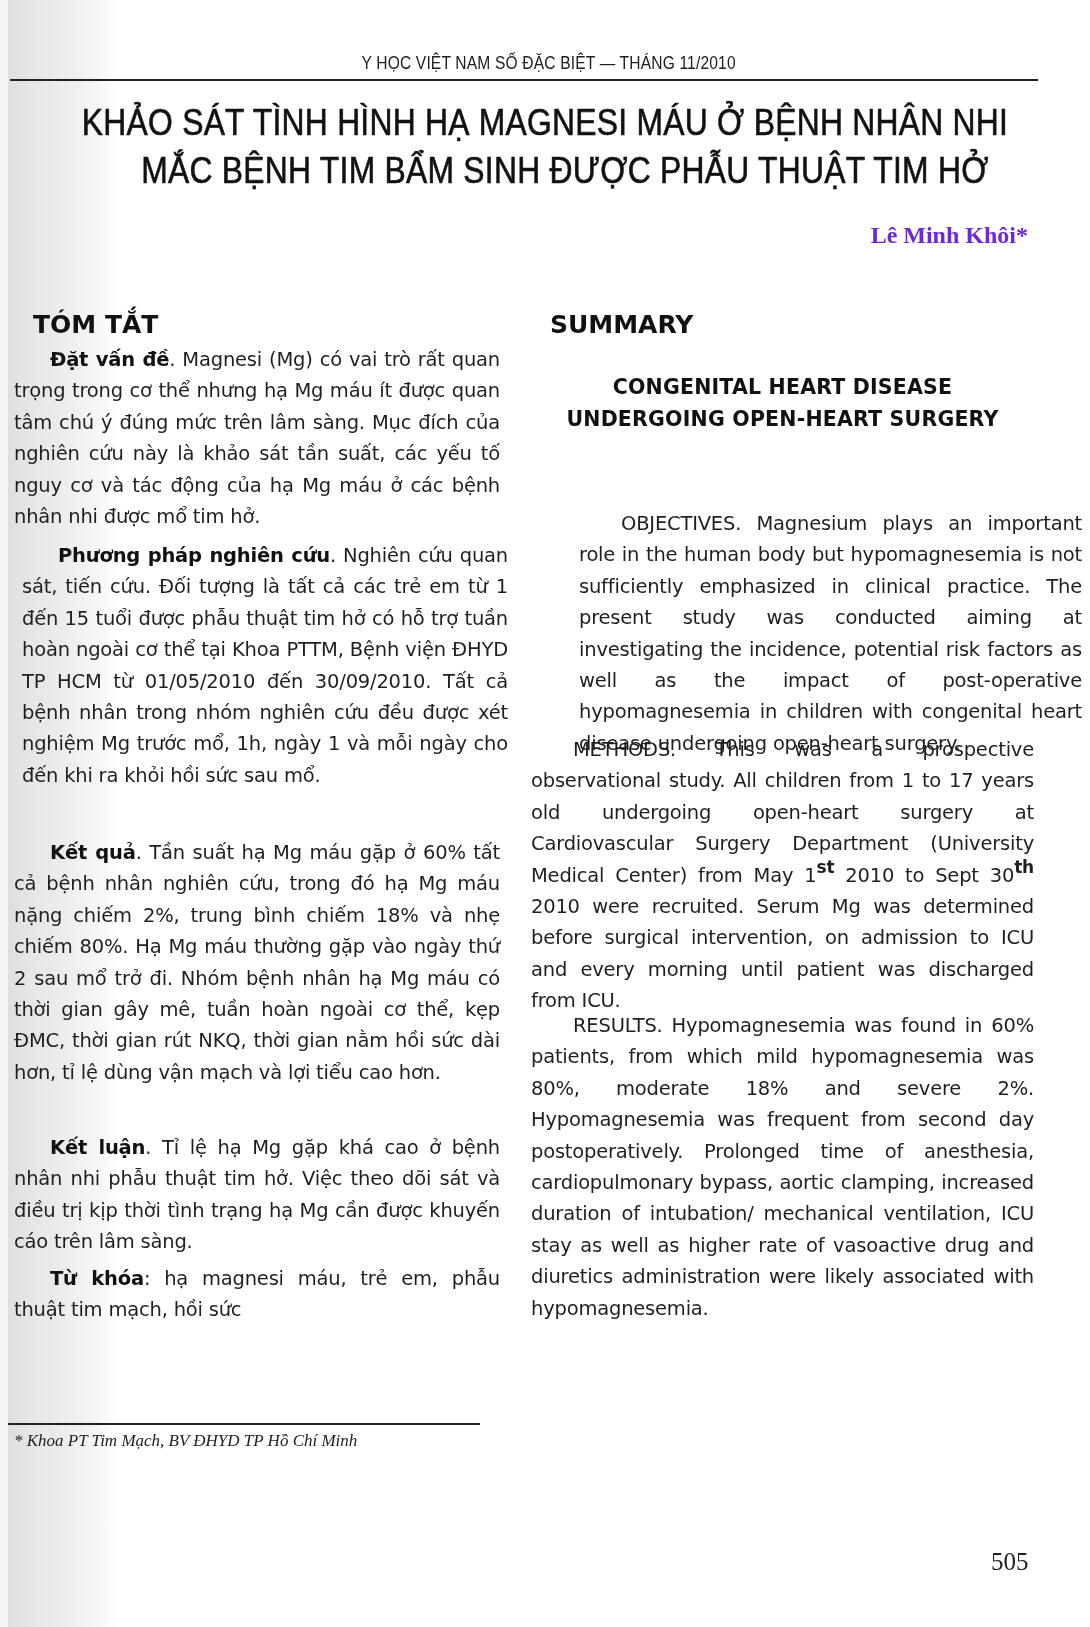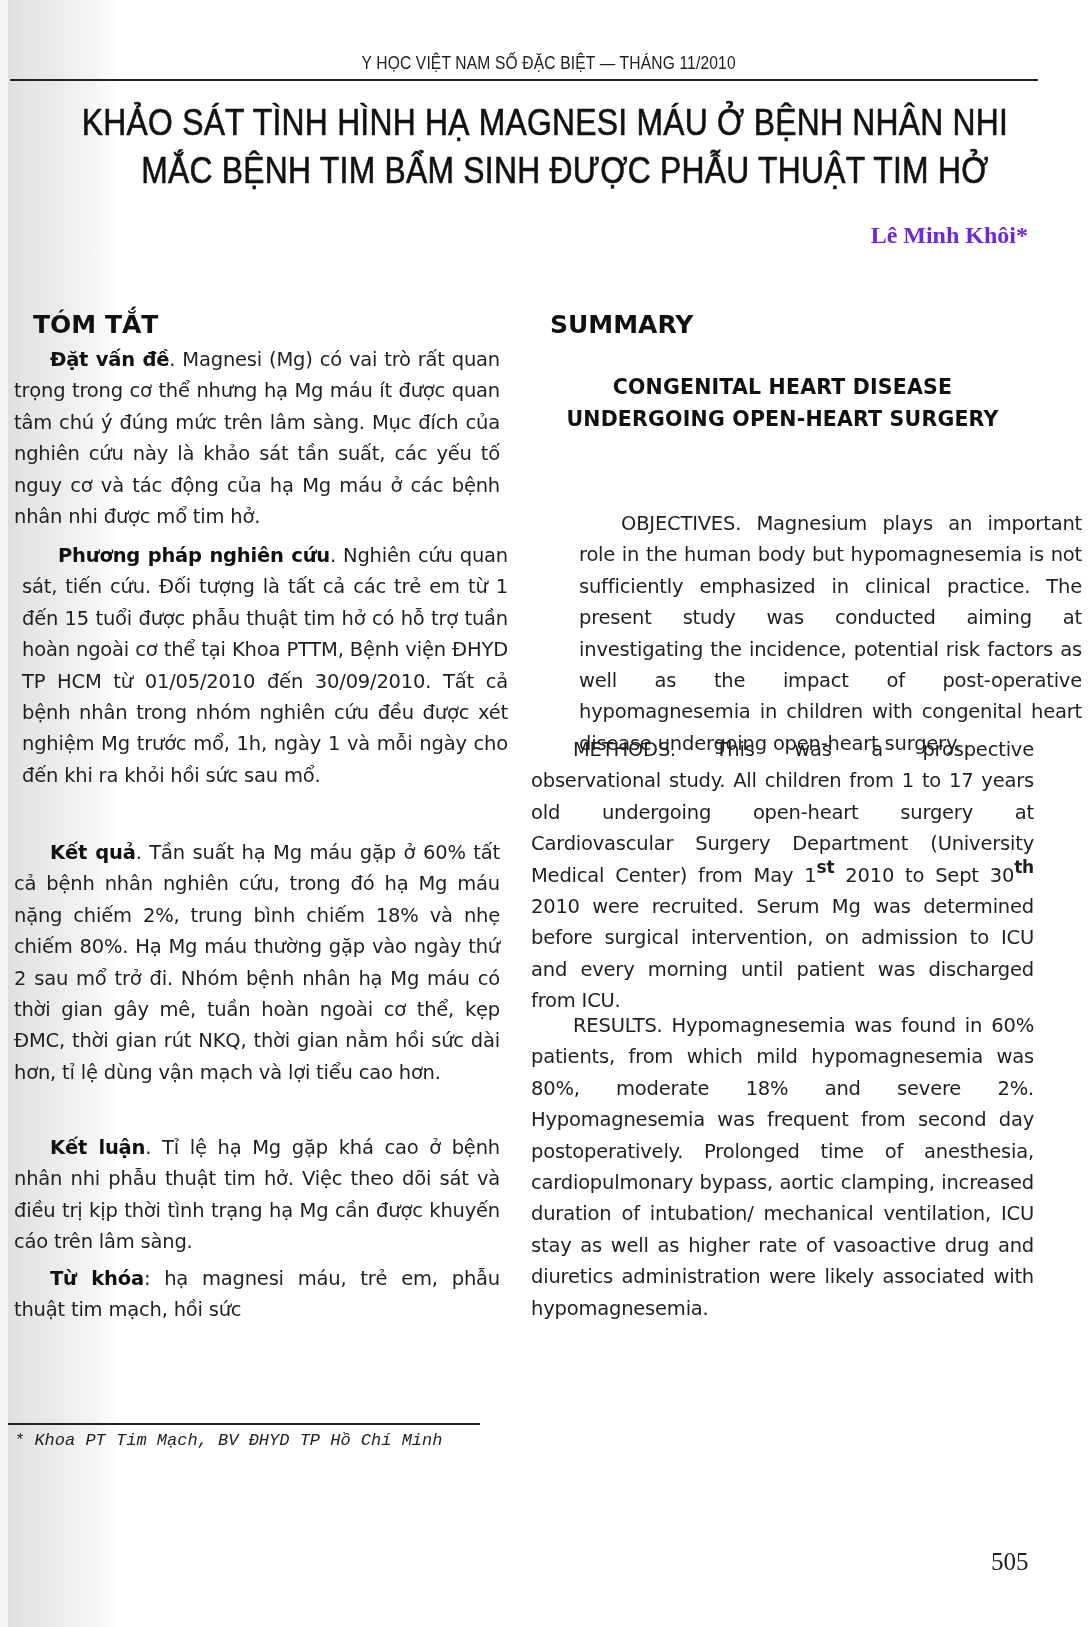--- a/index.html
+++ b/index.html
@@ -50,21 +50,21 @@
   .indent-r { display: inline-block; width: 42px; }
   .en-title {
     position: absolute; left: 531px; width: 503px; top: 372px; text-align: center;
     font-weight: bold; font-size: 20.5px; line-height: 31.5px; color: #111; letter-spacing: 0.2px;
   }
   .footnote-rule {
     position: absolute; left: 8px; top: 1423px; width: 472px; height: 2px; background: #222;
   }
   .footnote {
     position: absolute; left: 14px; top: 1431px;
-    font-family: Liberation Mono, monospace; font-style: italic; font-size: 17px; color: #222;
+    font-family: Liberation Serif, serif; font-style: italic; font-size: 17px; color: #222;
   }
   .page-number {
     position: absolute; left: 991px; top: 1548px;
     font-family: "Liberation Serif", serif; font-size: 25px; color: #222;
   }
   sup { font-size: 17px; line-height: 0; vertical-align: 9px; font-weight: bold; }
 </style>
 </head>
 <body>
 

